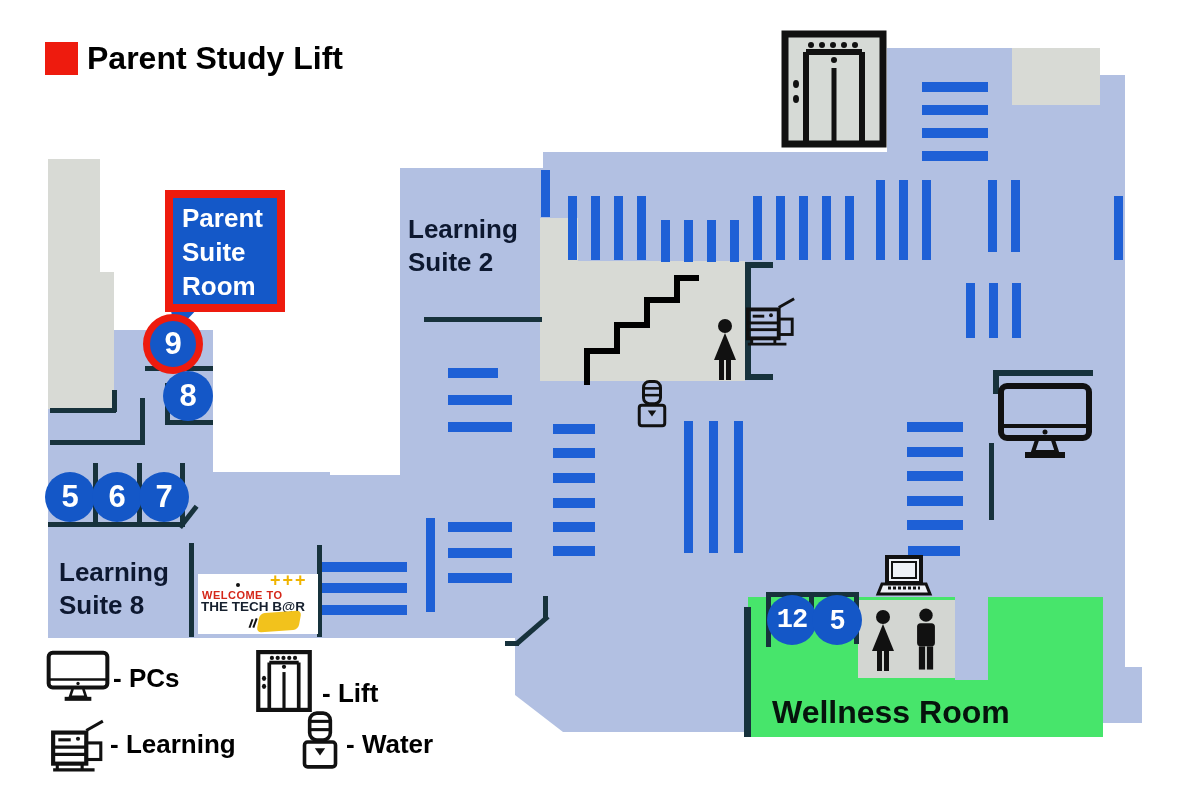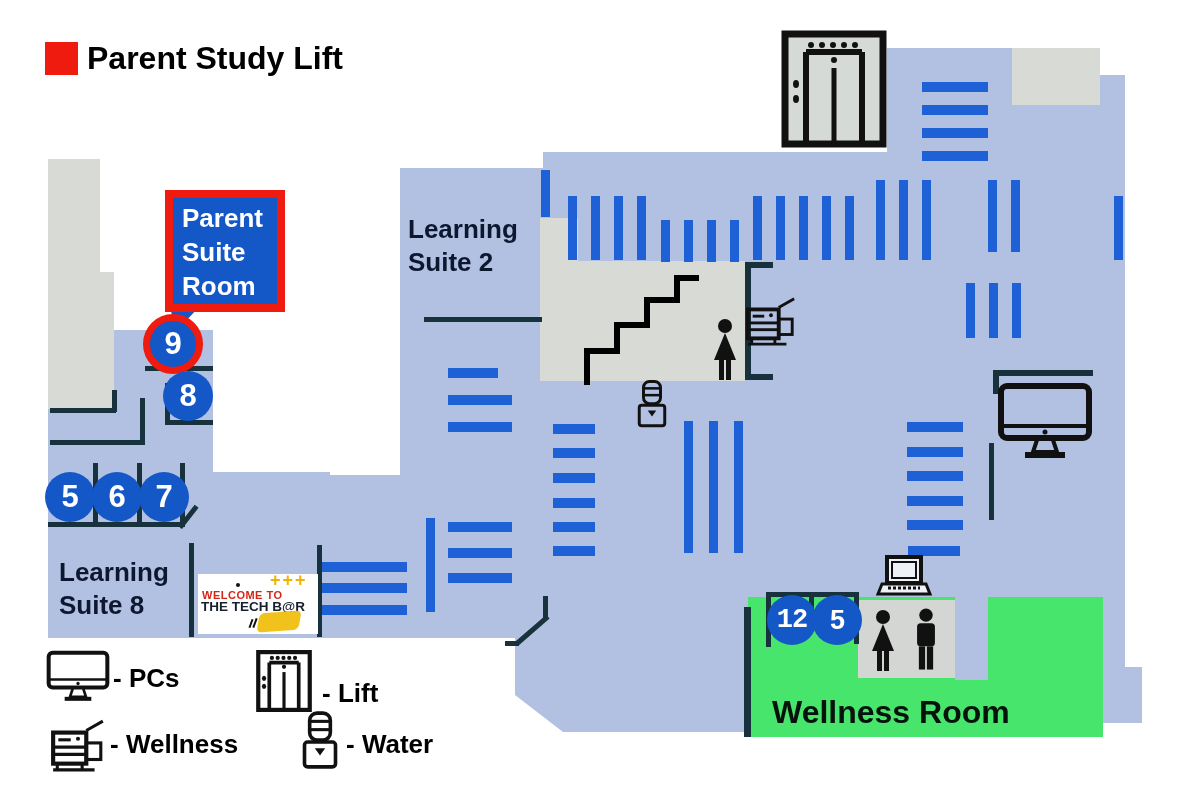--- a/index.html
+++ b/index.html
@@ -280,21 +280,21 @@
   <svg class="icon" style="left:48px;top:716px;" width="60" height="58" viewBox="0 0 56 56">
     <rect x="4" y="16" width="32" height="30" fill="none" stroke="#111" stroke-width="4"></rect>
     <line x1="9" y1="23" x2="21" y2="23" stroke="#111" stroke-width="3"></line>
     <circle cx="28" cy="22" r="2" fill="#111"></circle>
     <line x1="36" y1="14" x2="52" y2="5" stroke="#111" stroke-width="3"></line>
     <line x1="4" y1="30" x2="36" y2="30" stroke="#111" stroke-width="3"></line>
     <line x1="4" y1="37" x2="36" y2="37" stroke="#111" stroke-width="3"></line>
     <rect x="36" y="26" width="14" height="16" fill="none" stroke="#111" stroke-width="3"></rect>
     <path d="M8 46 V52 M32 46 V52 M4 52 H44" fill="none" stroke="#111" stroke-width="3"></path>
   </svg>
-  <div class="legend-label" style="left:110px;top:729px;">- Wellness</div>
+  <div class="legend-label" style="left:110px;top:729px;">- Learning</div>
 
   <svg class="icon" style="left:296px;top:710px;" width="48" height="62" viewBox="0 0 46 60">
     <rect x="13" y="3" width="20" height="26" rx="7" fill="none" stroke="#111" stroke-width="3.5"></rect>
     <line x1="14" y1="11" x2="32" y2="11" stroke="#111" stroke-width="3"></line>
     <line x1="14" y1="19" x2="32" y2="19" stroke="#111" stroke-width="3"></line>
     <rect x="8" y="31" width="30" height="24" rx="3" fill="none" stroke="#111" stroke-width="3.5"></rect>
     <path d="M18 37 H28 L23 44 Z" fill="#111"></path>
   </svg>
   <div class="legend-label" style="left:346px;top:729px;">- Water</div>
 

